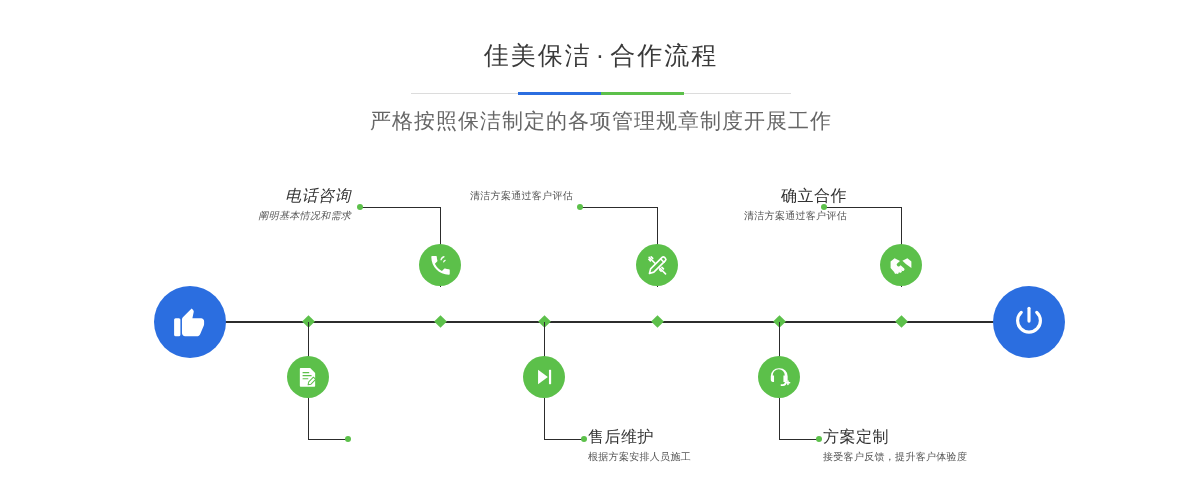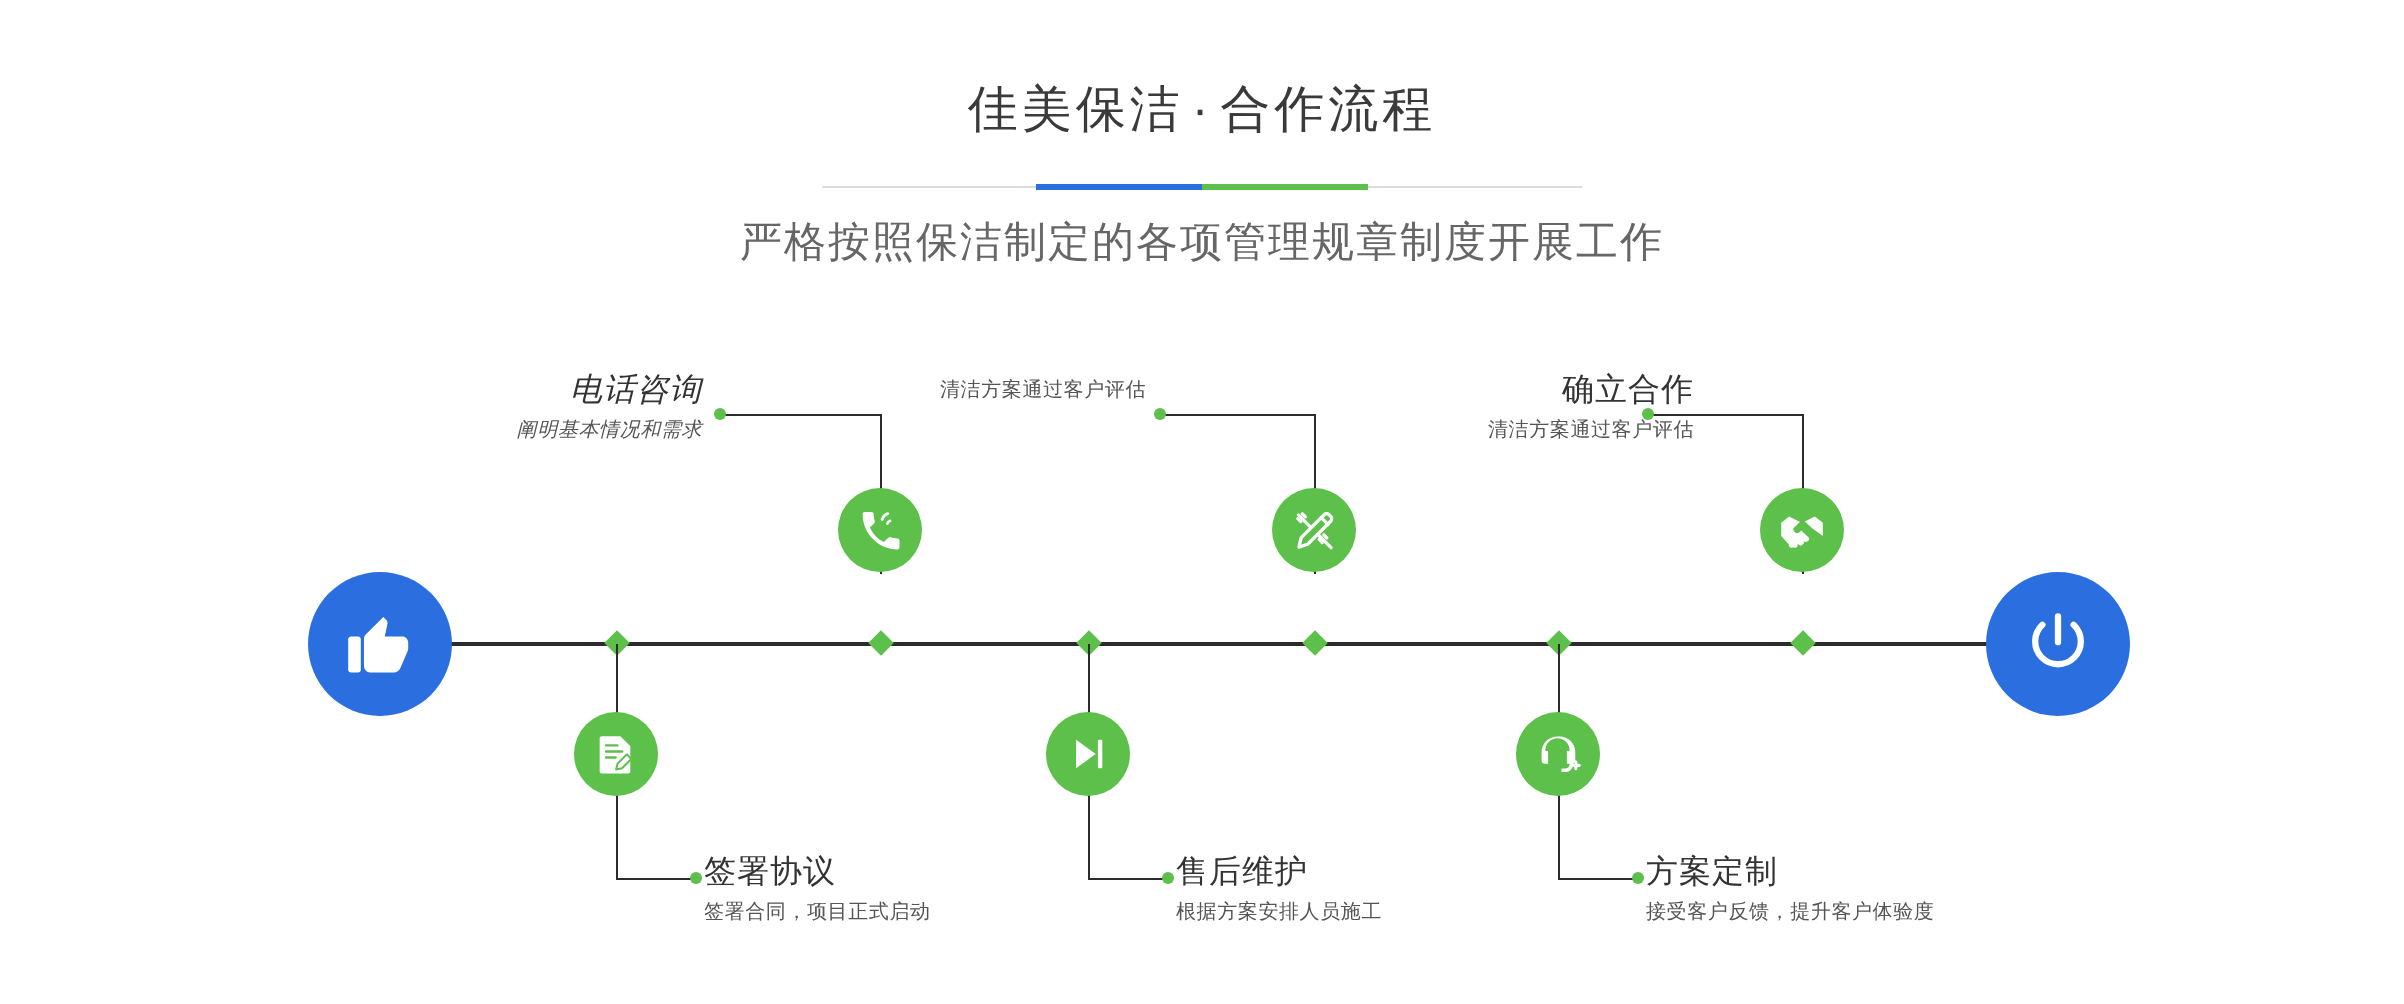--- a/index.html
+++ b/index.html
@@ -239,24 +239,20 @@
   <div class="conn-dot" style="left:345px; top:436px;"></div>
   <div class="bubble" style="left:287px; top:356px;">
     <span>
       <svg width="22" height="22" viewBox="0 0 24 24" fill="#ffffff">
         <path d="M4.2 2.3h10.2l5.4 5.4v13.9c0 .6-.5 1.1-1.1 1.1H4.2c-.6 0-1.1-.5-1.1-1.1V3.4c0-.6.5-1.1 1.1-1.1z"></path>
         <path d="M6.6 7.3h6.2M6.6 10.6h8.8M6.6 13.9h5.2" stroke="#5cc04a" stroke-width="1.3" stroke-linecap="round"></path>
         <path d="M17.9 12.2l2.5 2.5-5.1 5.1-3.2.7.7-3.2 5.1-5.1z" fill="#ffffff" stroke="#5cc04a" stroke-width="1.1" stroke-linejoin="round"></path>
       </svg>
     </span>
   </div>
-  <div class="node-label label-below" style="left:352px; top:427px; width:230px;">
-    <div class="node-title">签署协议</div>
-    <div class="node-desc">签署合同，项目正式启动</div>
-  </div>
 
   <div class="conn-v" style="left:657px; top:207px; height:80px;"></div>
   <div class="conn-h" style="left:580px; top:207px; width:78px;"></div>
   <div class="conn-dot" style="left:577px; top:204px;"></div>
   <div class="bubble" style="left:636px; top:244px;">
     <span>
       <svg width="23" height="23" viewBox="0 0 24 24" fill="none" stroke="#ffffff" stroke-width="1.7" stroke-linecap="round" stroke-linejoin="round">
         <path d="M3.6 20.4 L 8.2 18.9 L 20.2 6.9 a 1.8 1.8 0 0 0 0-2.5 l-0.9-0.9 a 1.8 1.8 0 0 0 -2.5 0 L 4.8 15.5 Z"></path>
         <path d="M15.4 5.2 L 18.8 8.6"></path>
         <path d="M3.3 3.6 L 9.4 9.7"></path>

